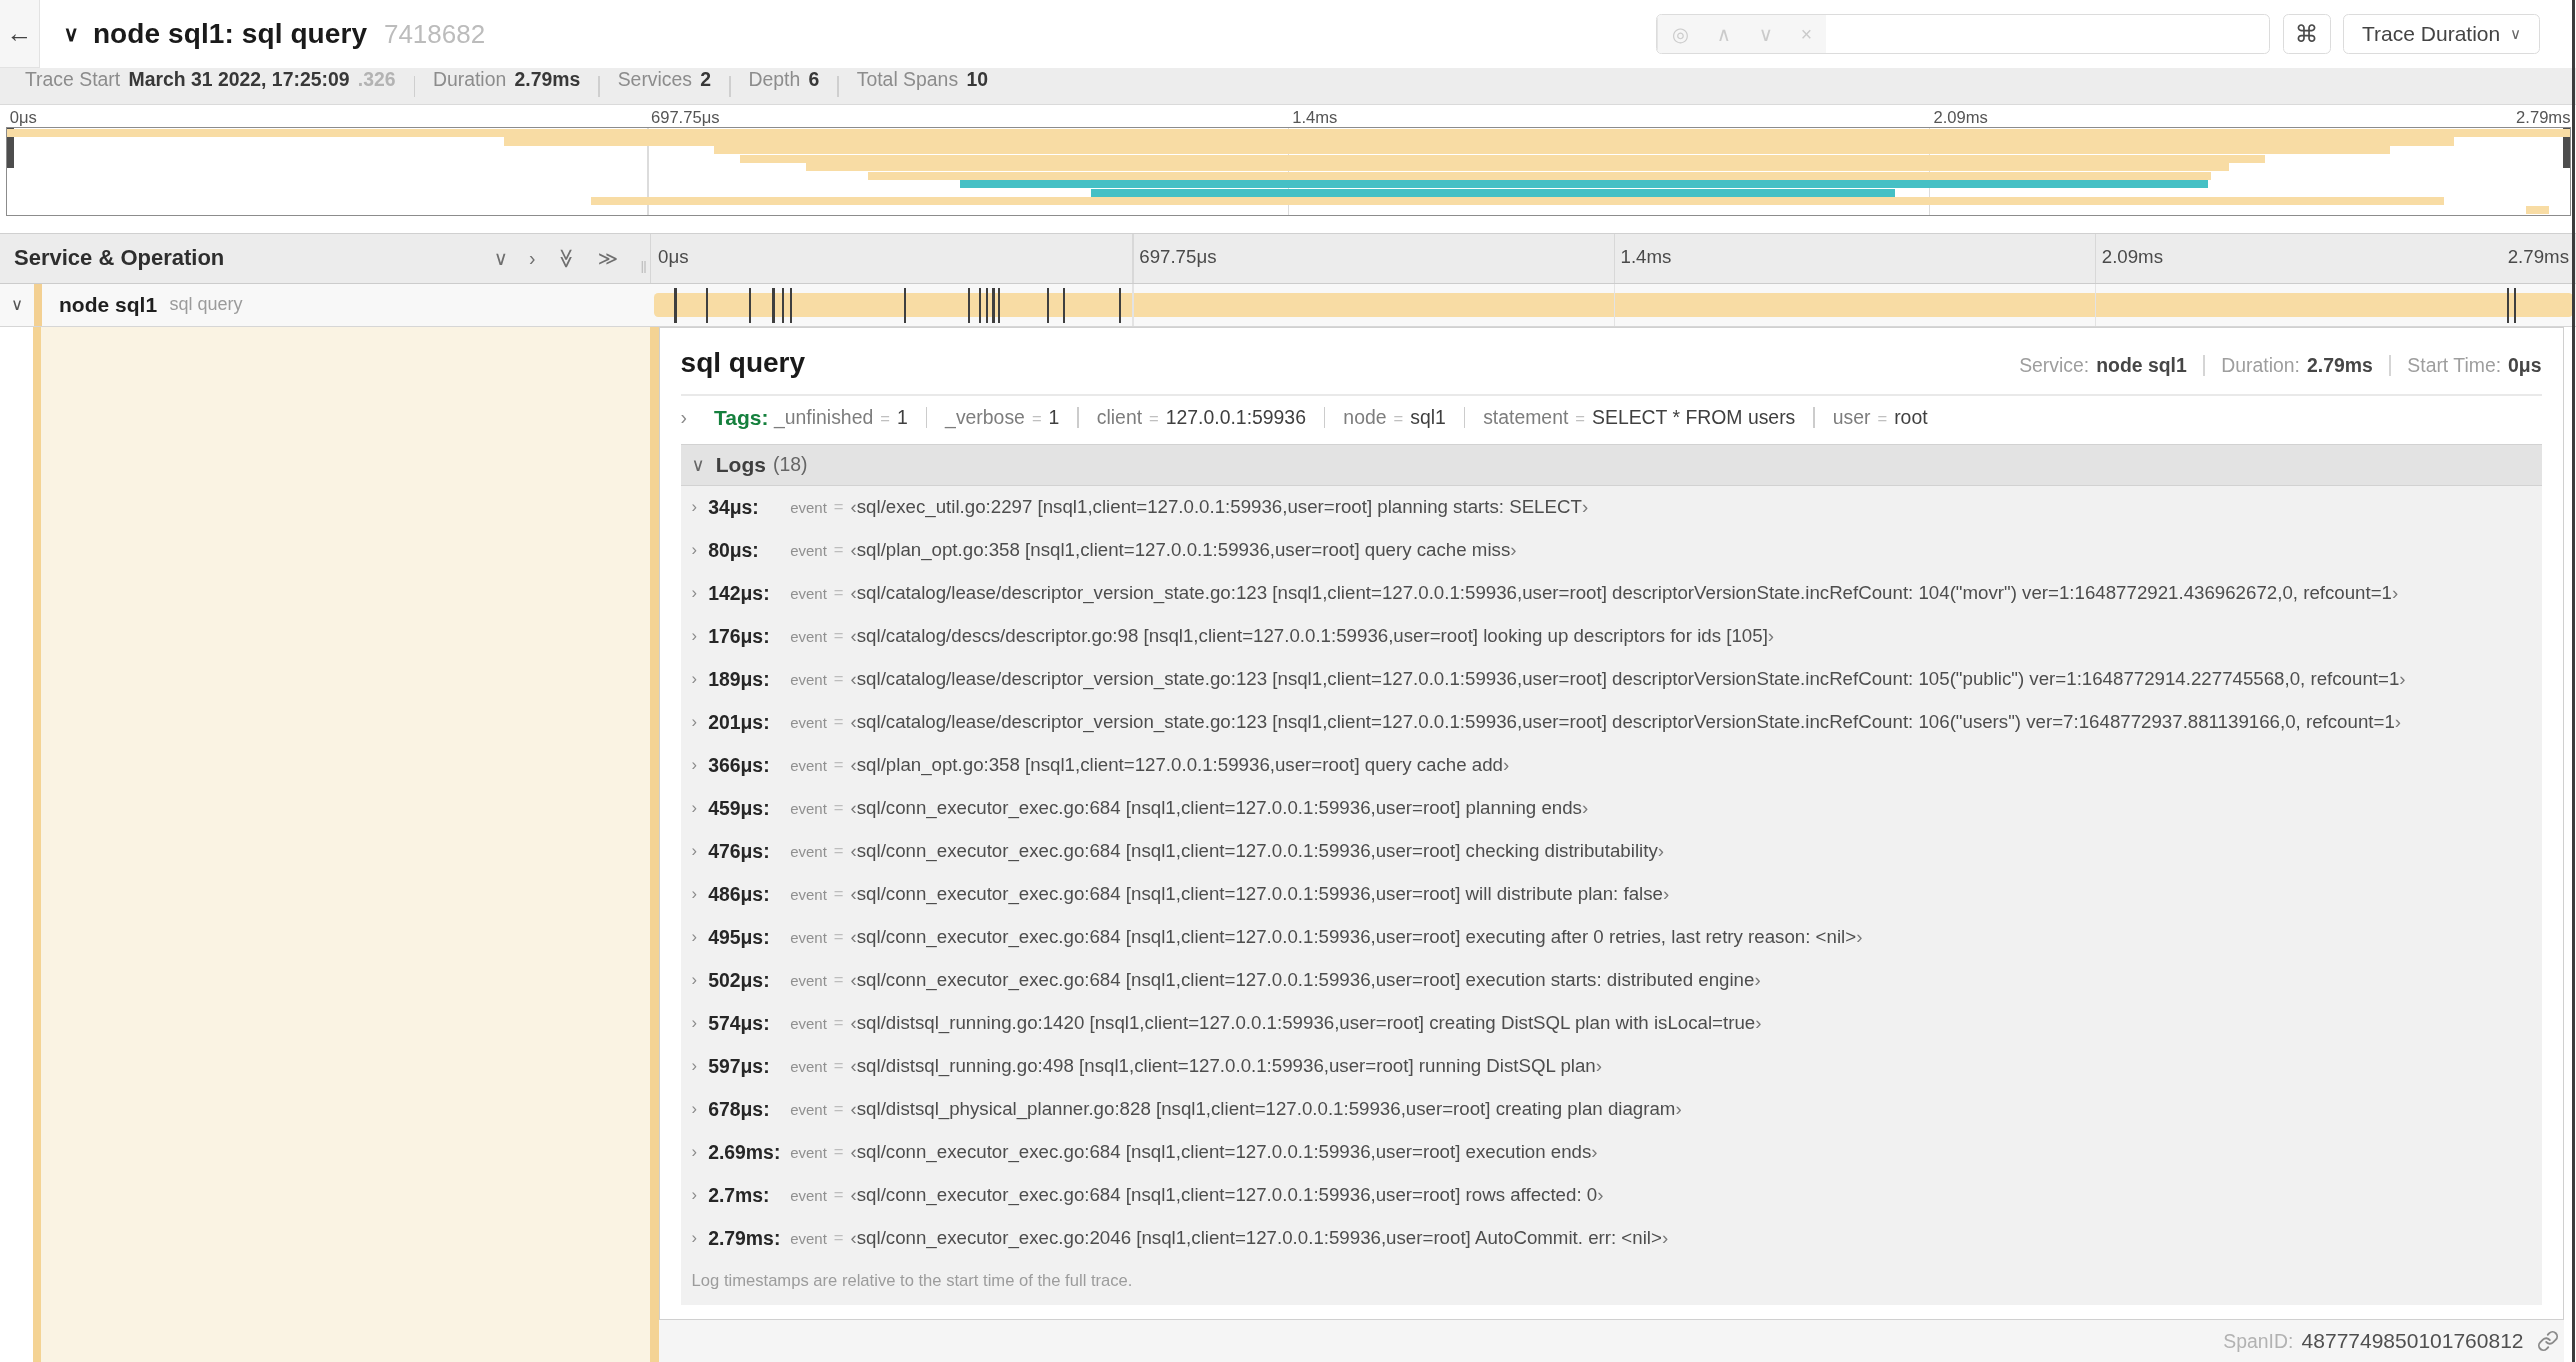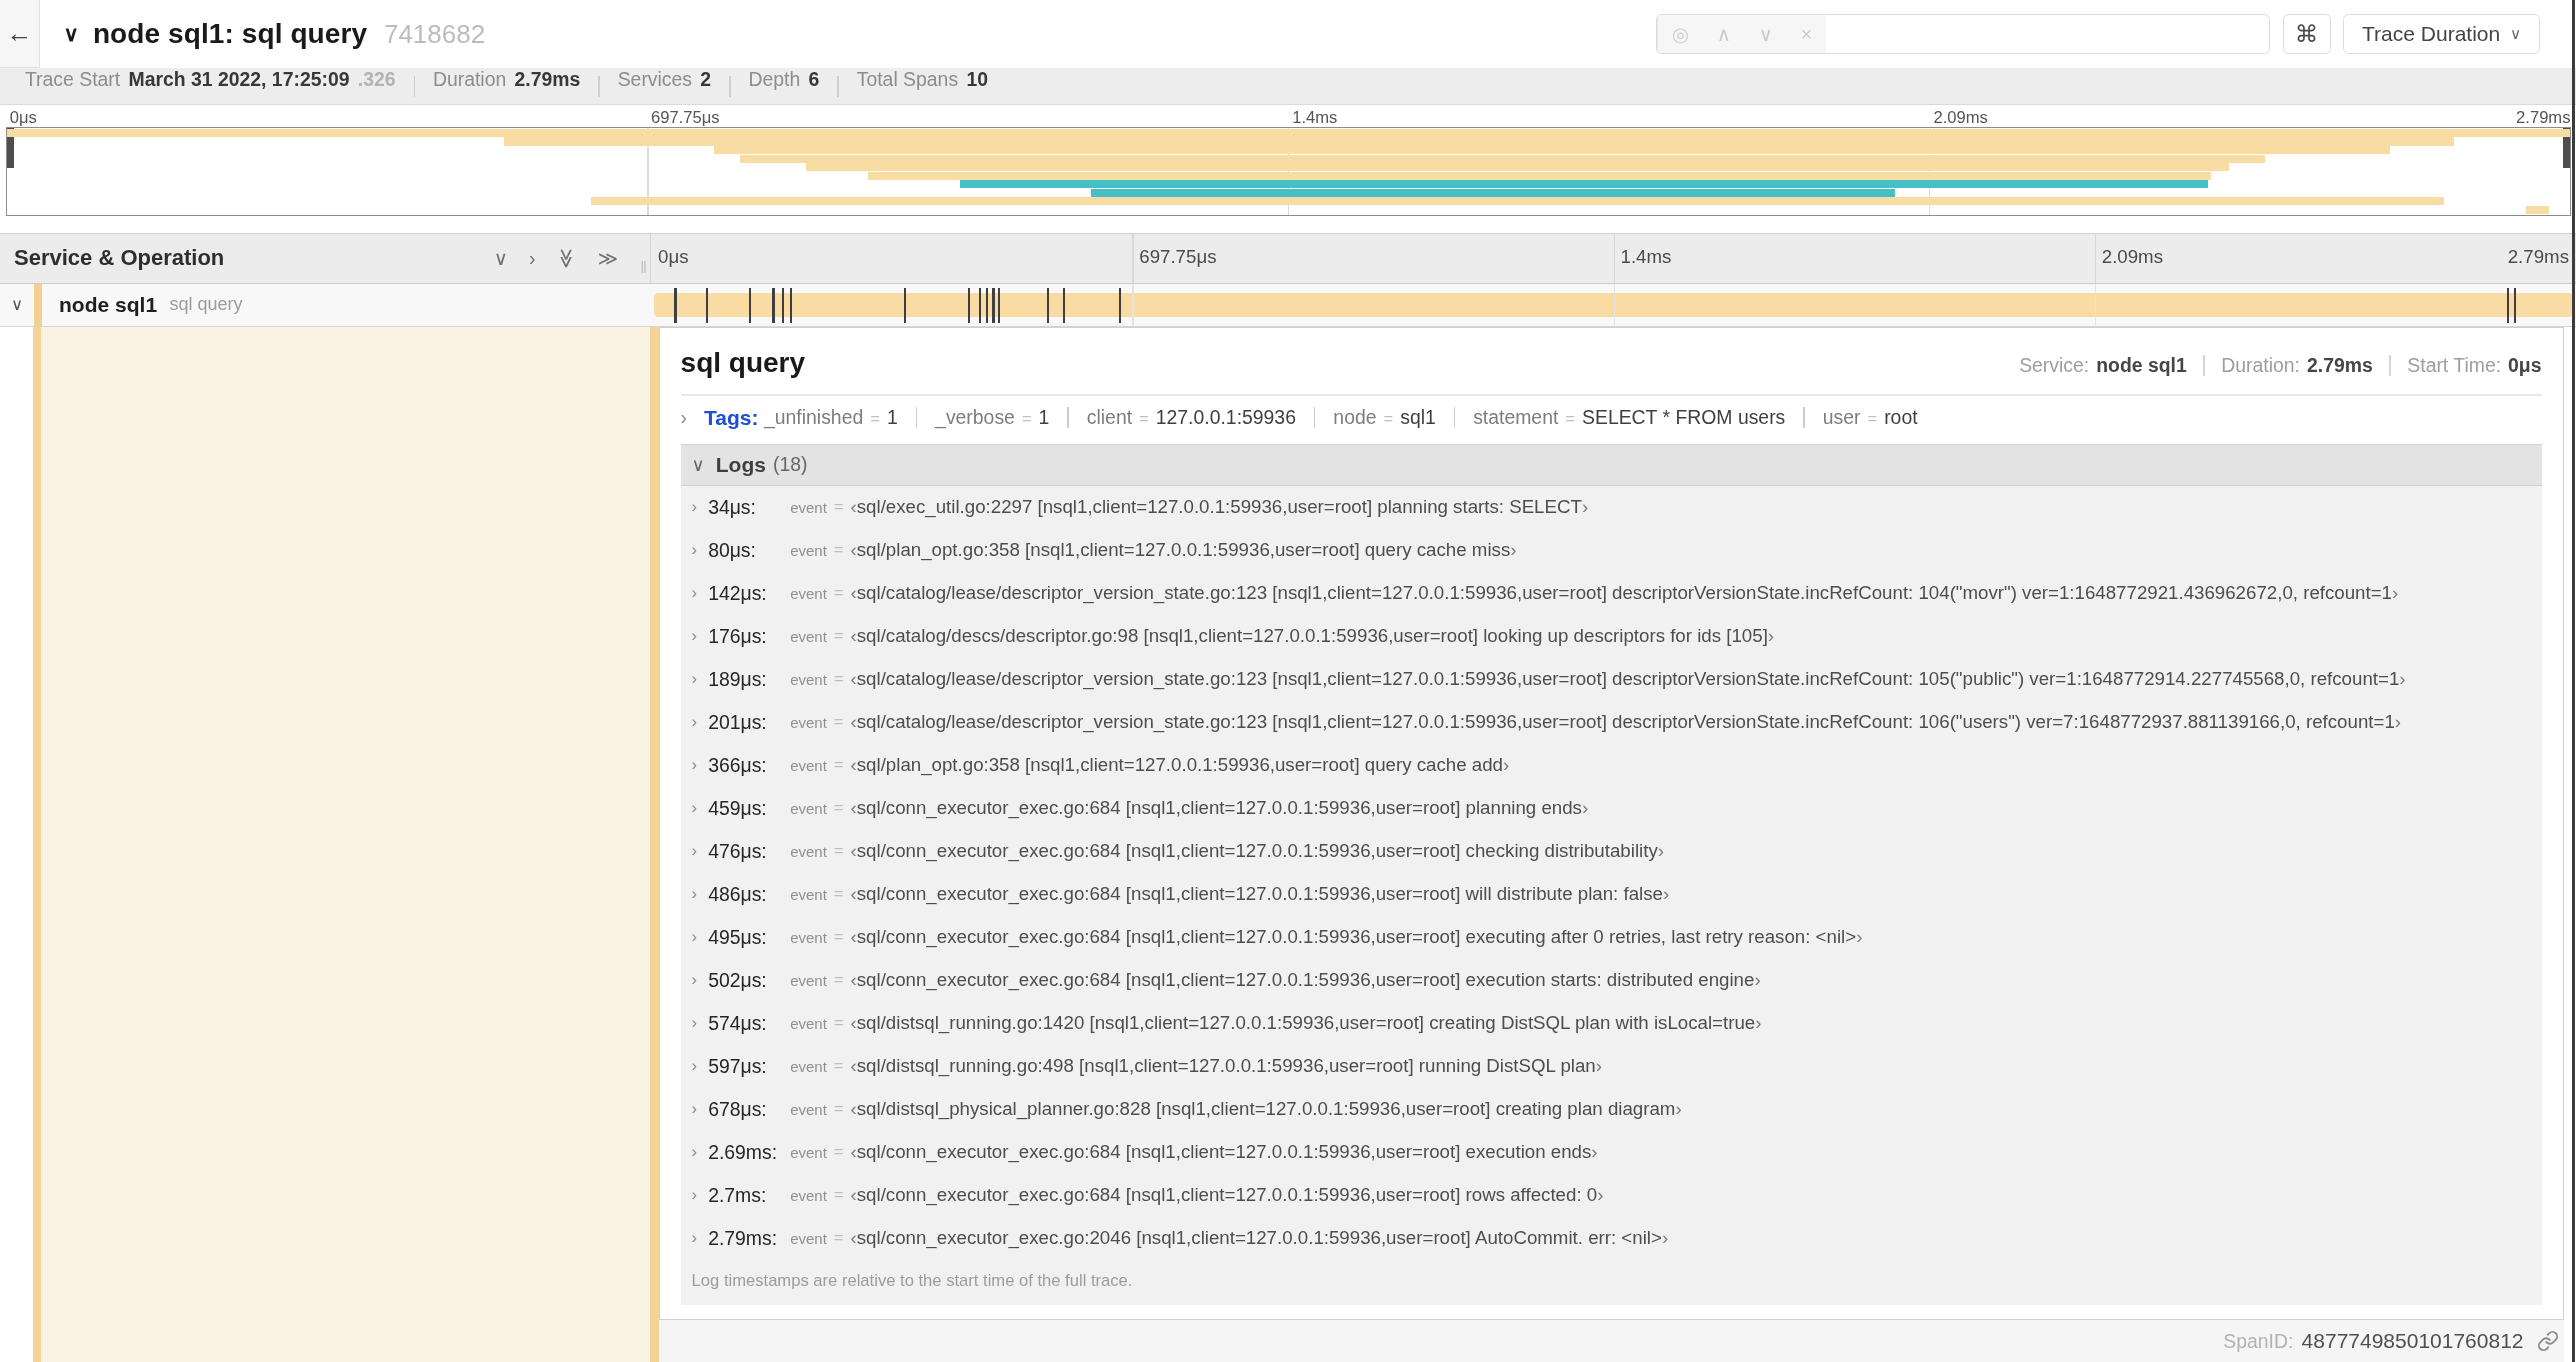--- a/index.html
+++ b/index.html
@@ -87,35 +87,35 @@
   .panel { border:1.4px solid #d0d0d0; background:#fff; height:993px; overflow:hidden; }
   .panel-head { display:flex; align-items:baseline; padding:19.4px 21px 0 21px; }
   .panel-title { font-size:28px; font-weight:700; color:#1a1a1a; }
   .meta { margin-left:auto; display:flex; align-items:center; }
   .meta .m-label { font-size:19.4px; color:#9e9e9e; }
   .meta .m-value { font-size:19.4px; font-weight:700; color:#464646; margin-left:7px; }
   .meta .m-div { width:1.4px; height:21px; background:#d5d5d5; margin:0 16.6px; }
   .panel-divider { height:1.4px; background:#e9e9e9; margin:15.2px 21px 0 21px; }
   .tags-row { display:flex; align-items:center; padding:0 21px; height:44px; cursor:pointer; }
   .t-chevron { font-size:19.4px; color:#8a8a8a; }
-  .t-label { font-size:21px; font-weight:700; color:#1d4ed8; margin-left:17px; margin-right:5.5px; }
+  .t-label { font-size:21px; font-weight:700; color:#15803d; margin-left:27px; margin-right:5.5px; }
   .tag { display:flex; align-items:baseline; }
   .tag .k { font-size:19.4px; color:#7d7d7d; }
   .tag .eq { font-size:16.6px; color:#c0c0c0; margin:0 7px; }
   .tag .v { font-size:19.4px; color:#3f3f3f; }
   .tag-div { width:1.4px; height:21px; background:#cccccc; margin:0 18px; align-self:center; }
   .logs-box { margin:4.2px 21px 0 21px; background:#f1f1f1; }
   .logs-head { height:42px; background:#e3e3e3; border-top:1.4px solid #d2d2d2; border-bottom:1.4px solid #d2d2d2;
     display:flex; align-items:center; padding-left:11px; cursor:pointer; }
   .lh-chevron { font-size:18px; color:#666; }
   .lh-label { font-size:21px; font-weight:700; color:#3f3f3f; margin-left:11px; }
   .lh-count { font-size:19.4px; color:#666; margin-left:7px; }
   .log-row { height:43px; display:flex; align-items:center; padding-left:11px; cursor:pointer; }
   .lr-chevron { font-size:16.6px; color:#8a8a8a; }
-  .lr-time { font-size:19.4px; font-weight:400; color:#262626; margin-left:11px; min-width:82px; }
+  .lr-time { font-size:19.4px; font-weight:700; color:#262626; margin-left:11px; min-width:82px; }
   .lr-field { font-size:15px; color:#909090; }
   .lr-eq { font-size:16.6px; color:#bdbdbd; margin:0 7px; }
   .lr-quote { font-size:18.7px; color:#7a7a7a; }
   .lr-value { font-size:18.7px; color:#4d4d4d; white-space:nowrap; }
   .footer-note { padding:11px 11px 14px; color:#9c9c9c; font-size:16.6px; }
   .spanid-row { flex:1; display:flex; align-items:center; justify-content:flex-end; background:#f5f5f5;
     gap:8.3px; padding-right:4.2px; }
   .sid-label { font-size:19.4px; color:#b2b2b2; }
   .sid-value { font-size:21px; color:#4f4f4f; }
   .link-icon { width:22px; height:22px; margin-left:5.5px; cursor:pointer; }

